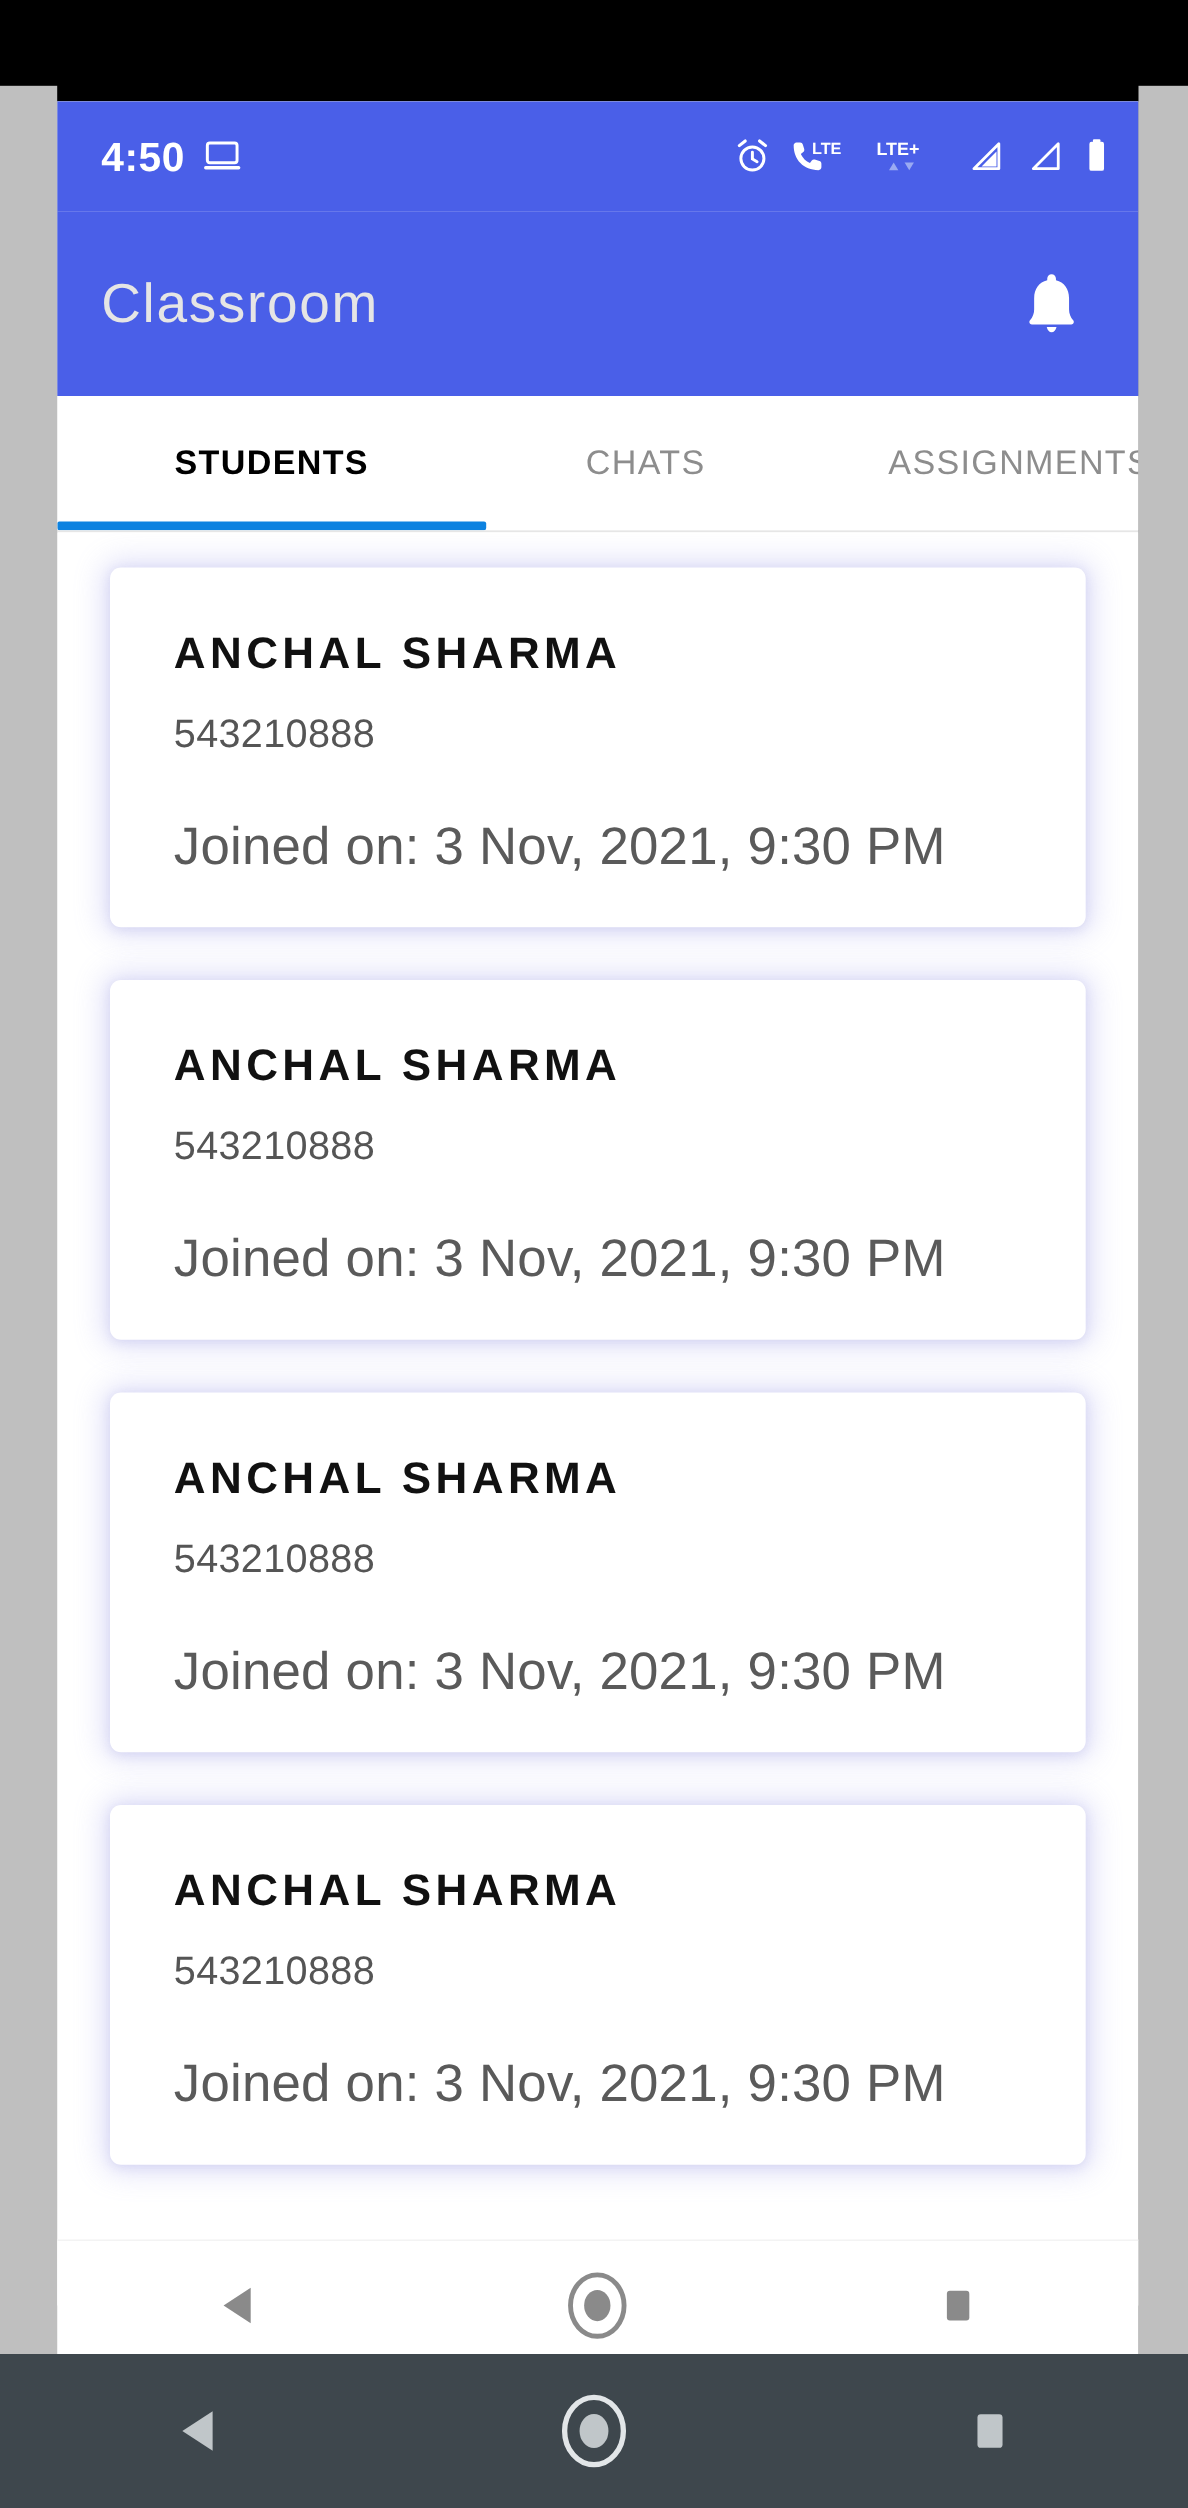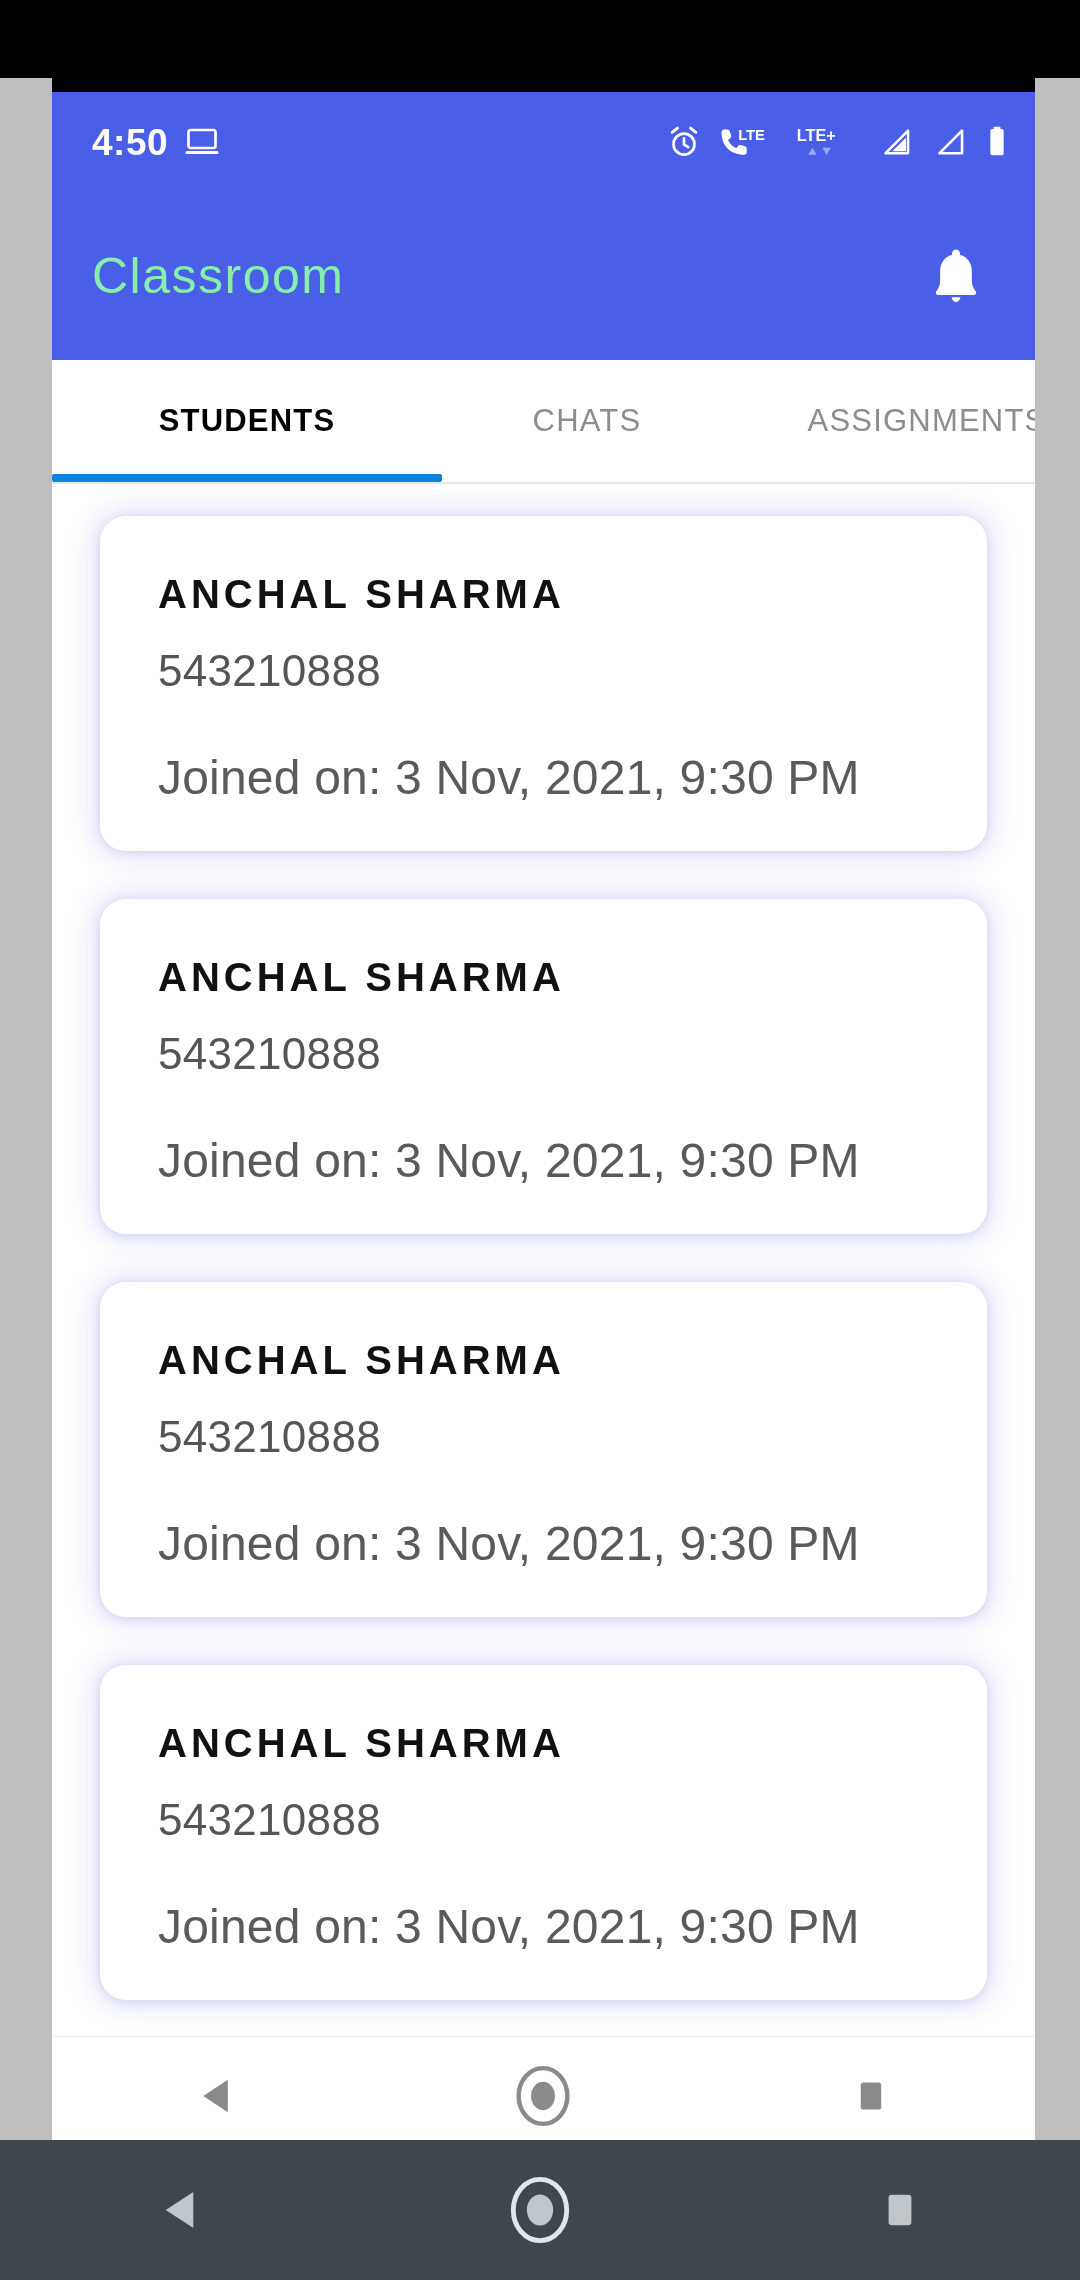--- a/index.html
+++ b/index.html
@@ -62,21 +62,21 @@
   .sb-ico { display:block; }
 
   
   #appbar {
     height:168px;
     background:#4a5fe8;
     display:flex; align-items:center;
     padding:0 36px 0 40px;
   }
   #app-title {
-    color:#86efac;
+    color:#e5e5e5;
     font-size:50px;
     font-weight:300;
     letter-spacing:1.5px;
   }
   #bell-btn {
     margin-left:auto;
     width:86px; height:86px;
     display:flex; align-items:center; justify-content:center;
   }
 
@@ -118,38 +118,38 @@
     position:relative;
     height:1612px;
     background:#ffffff;
     padding:12px 0 0 0;
     overflow:hidden;
   }
   .card {
     position:relative;
     margin:0 48px 48px 48px;
     background:#ffffff;
-    border-radius:26px;
+    border-radius:10px;
     padding:56px 58px 46px 58px;
     box-shadow:
       0 0 26px 6px rgba(150,150,235,0.30),
       0 2px 10px rgba(120,120,200,0.18);
   }
   .card:first-child { margin-top:20px; }
   .card-name {
     font-size:40px;
     font-weight:bold;
     color:#111111;
     letter-spacing:4px;
     line-height:1.1;
     white-space:nowrap;
   }
   .card-id {
     margin-top:30px;
-    font-size:44px;
+    font-size:36px;
     color:#555555;
     letter-spacing:.3px;
   }
   .card-joined {
     margin-top:54px;
     font-size:48px;
     color:#5a5a5a;
     letter-spacing:.2px;
     white-space:nowrap;
   }

